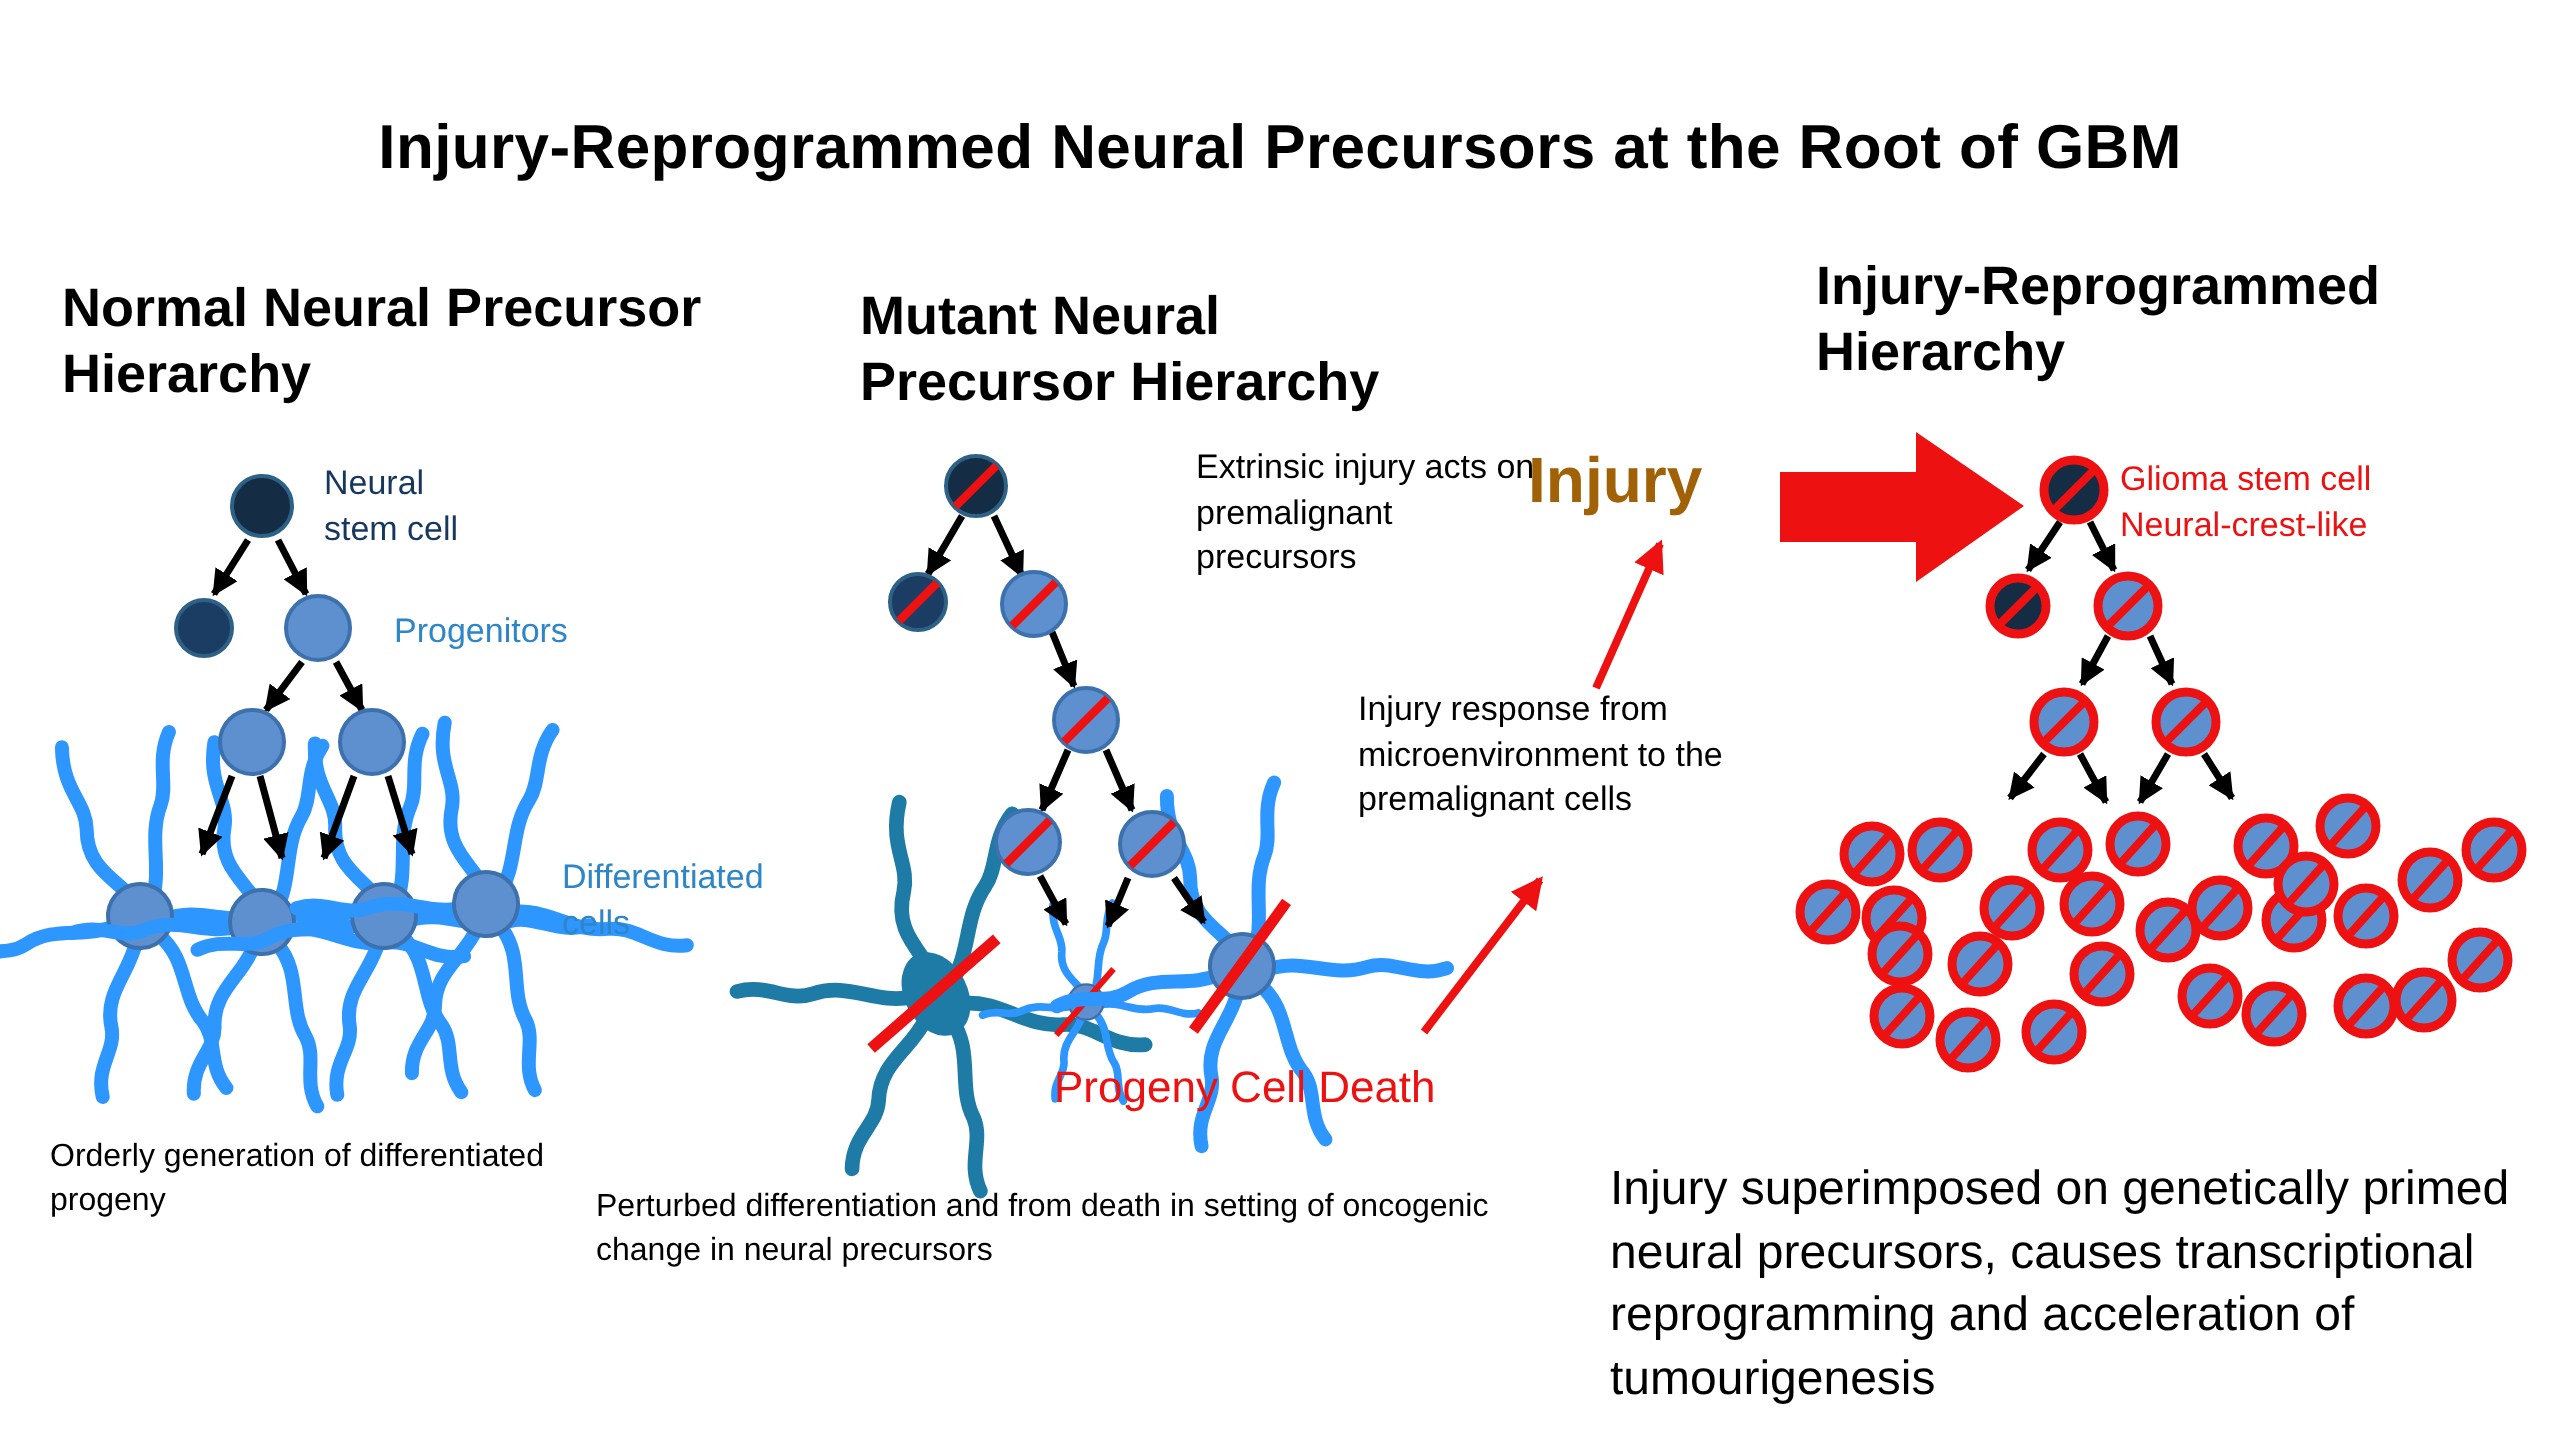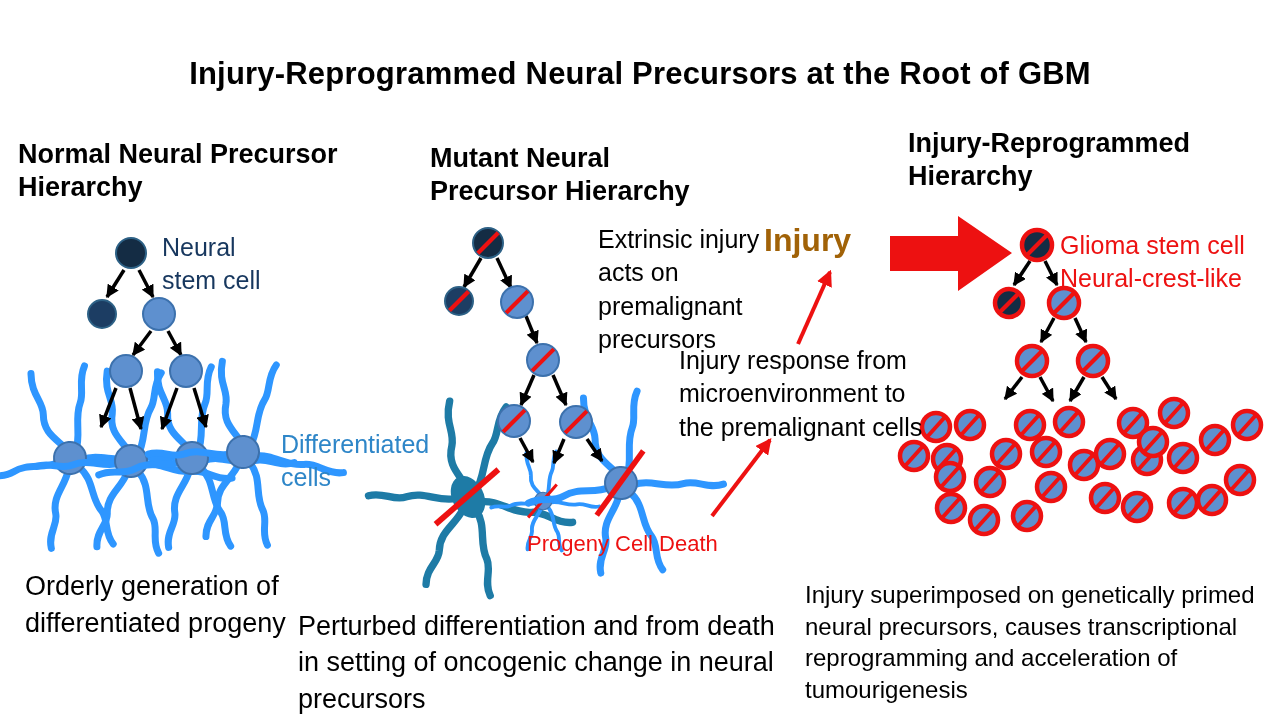--- a/index.html
+++ b/index.html
@@ -2,22 +2,22 @@
 <html><head>
 <meta charset="utf-8">
 <style>
   html,body{margin:0;padding:0;background:#fff;}
   #slide{position:relative;width:1280px;height:720px;background:#fff;overflow:hidden;
          font-family:Liberation Sans, sans-serif;color:#000;}
   #scene{position:absolute;left:0;top:0;width:1280px;height:720px;}
   .txt{position:absolute;white-space:pre-line;}
   .title{font-size:31px;font-weight:700;text-align:center;letter-spacing:.2px;}
   .heading{font-size:27px;font-weight:700;line-height:1.22;}
-  .note{font-size:25px;line-height:1.33;}
-  .cap{font-size:27px;line-height:1.36;}
+  .note{font-size:17px;line-height:1.33;}
+  .cap{font-size:16px;line-height:1.36;}
   .red{color:#ed1111;}
   .injury-word{font-size:32px;font-weight:700;color:#a16207;}
   .darkblue{color:#17375e;}
   .medblue{color:#2e86c8;}
 </style>
 </head>
 <body>
 
 <div id="slide">
 
@@ -211,26 +211,27 @@
       </g>
       <g>
         <polygon points="890,236 958,236 958,216 1012,253 958,291 958,271 890,271" fill="#ed1111"></polygon>
         <line x1="798" y1="344" x2="830" y2="272" stroke="#ed1111" stroke-width="4" marker-end="url(#ahRed)"></line>
         <line x1="712" y1="516" x2="770" y2="440" stroke="#ed1111" stroke-width="4" marker-end="url(#ahRed)"></line>
       </g>
     </svg>
 
   <div class="txt title" style="left:50px;top:56px;width:1180px;">Injury-Reprogrammed Neural Precursors at the Root of GBM</div>
 
-  <div class="txt heading" style="left:18px;top:138px;width:400px;">Normal Neural Precursor Hierarchy</div>
+  <div class="txt heading" style="left:31px;top:138px;width:400px;">Normal Neural Precursor Hierarchy</div>
   <div class="txt heading" style="left:430px;top:142px;width:312px;">Mutant Neural Precursor Hierarchy</div>
   <div class="txt heading" style="left:908px;top:127px;width:348px;">Injury-Reprogrammed Hierarchy</div>
 
   <div class="txt note darkblue" style="left:162px;top:231px;width:120px;">Neural
 stem cell</div>
+  <div class="txt note medblue" style="left:197px;top:305px;width:160px;">Progenitors</div>
   <div class="txt note medblue" style="left:281px;top:428px;width:160px;">Differentiated
 cells</div>
 
   <div class="txt note" style="left:679px;top:344px;width:245px;">Injury response from microenvironment to the premalignant cells</div>
   <div class="txt note" style="left:598px;top:223px;width:172px;">Extrinsic injury acts on premalignant precursors</div>
   <div class="txt red" style="left:527px;top:531px;font-size:22px;">Progeny Cell Death</div>
 
   <div class="txt injury-word" style="left:764px;top:222px;">Injury</div>
   <div class="txt note red" style="left:1060px;top:229px;width:210px;">Glioma stem cell
 Neural-crest-like</div>

